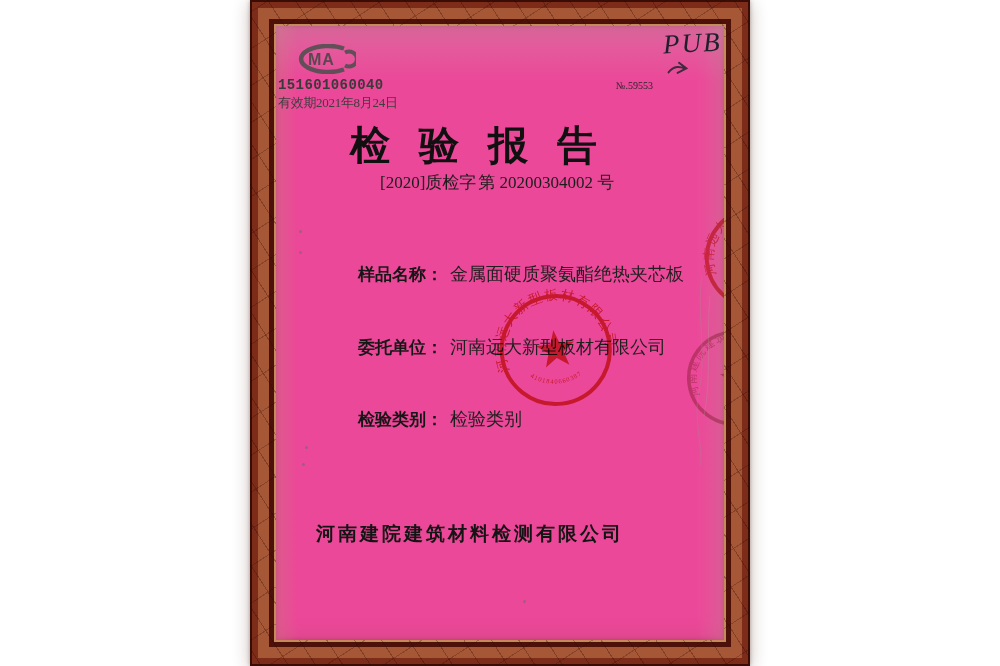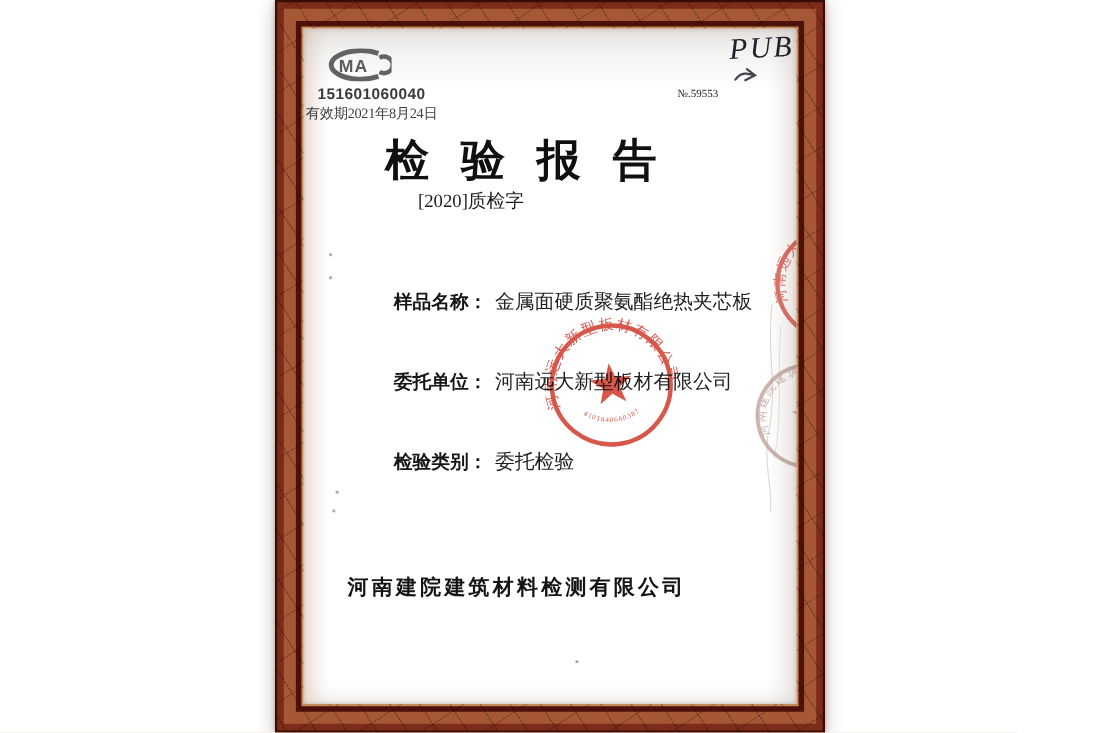--- a/index.html
+++ b/index.html
@@ -12,32 +12,32 @@
       inset 0 0 0 8px #7e2c1a,
       inset 0 0 0 19px #a65836,
       inset 0 0 0 24px #4e110a,
       inset 0 0 0 26px #c48a5a,
       0 3px 16px rgba(70,35,20,.30), 0 0 4px rgba(70,35,20,.35);}
   .frame::before{content:"";position:absolute;inset:0;z-index:0;opacity:.55;
     background:
       repeating-linear-gradient(57deg,transparent 0 9px,rgba(40,8,4,.55) 9px 10px,transparent 10px 23px),
       repeating-linear-gradient(-33deg,transparent 0 14px,rgba(40,8,4,.45) 14px 15px,transparent 15px 31px);}
   
-  .paper{position:absolute;inset:26px;z-index:1;background:#ffffff;overflow:hidden;
+  .paper{position:absolute;inset:26px;z-index:1;background:#ec4899;overflow:hidden;
     box-shadow:inset 0 0 22px rgba(100,70,45,.20), inset 0 0 4px rgba(70,40,25,.28);}
   .paper::before{content:"";position:absolute;inset:0;pointer-events:none;
     background:
       linear-gradient(180deg,rgba(185,180,172,.28),rgba(185,180,172,0) 9%),
       linear-gradient(90deg,rgba(210,160,130,.22),rgba(210,160,130,0) 5%),
       linear-gradient(270deg,rgba(190,180,170,.20),rgba(190,180,170,0) 6%);}
   
   .cma-block{position:absolute;left:2px;top:18px;color:#3c3c3c;}
   .cma-logo{display:block;margin-left:14px;opacity:.88;}
-  .cma-number{margin-top:3px;font-family:Liberation Sans, sans-serif;
-    font-weight:bold;font-size:14px;letter-spacing:.4px;color:#3a3a3a;text-align:center;}
+  .cma-number{margin-top:3px;font-family:Liberation Mono, monospace;
+    font-weight:bold;font-size:14px;letter-spacing:.4px;color:#3a3a3a;}
   .cma-validity{font-size:13px;margin-top:1px;color:#3e3e3e;letter-spacing:-.3px;}
   
   .serial{position:absolute;left:340px;top:54px;font-size:10px;color:#26262a;}
   .handwriting{position:absolute;left:388px;top:2px;transform:rotate(-3deg);color:#20202c;}
   .handwriting .hw-text{font-style:italic;font-size:27px;letter-spacing:2px;}
   .hw-scribble{vertical-align:14px;margin-left:2px;}
   
   .title{position:absolute;left:74px;top:92px;font-size:40px;font-weight:bold;color:#101010;
     letter-spacing:29px;white-space:nowrap;}
   .docline{position:absolute;left:104px;top:145px;display:flex;gap:2px;font-size:17px;color:#1c1c1c;}
@@ -81,33 +81,34 @@
       <div class="handwriting">
         <span class="hw-text">PUB</span><svg class="hw-scribble" width="24" height="18" viewBox="0 0 24 18">
           <path d="M2,12 C8,5 14,7 19,9 M13,3 L20,9 L11,13" fill="none" stroke="#23232e" stroke-width="2" stroke-linecap="round" opacity=".85"></path>
         </svg>
       </div>
 
       <div class="title">检验报告</div>
 
       <div class="docline">
         <span>[2020]质检字</span>
+        <span>第 20200304002 号</span>
       </div>
 
       <div class="field-row row-0">
         <span class="field-label">样品名称：</span>
         <span class="field-value">金属面硬质聚氨酯绝热夹芯板</span>
       </div>
       <div class="field-row row-1">
         <span class="field-label">委托单位：</span>
         <span class="field-value">河南远大新型板材有限公司</span>
       </div>
       <div class="field-row row-2">
         <span class="field-label">检验类别：</span>
-        <span class="field-value">委托检验</span>
+        <span class="field-value">检验类别</span>
       </div>
 
       <div class="issuer">河南建院建筑材料检测有限公司</div>
 
       <div class="seal seal-client">
         <svg width="140" height="140" viewBox="0 0 140 140">
           <defs>
             <path id="arcA" d="M26,96 A51,51 0 1 1 114,96"></path>
             <path id="arcB" d="M33,85 A46,46 0 0 0 107,85"></path>
           </defs>

